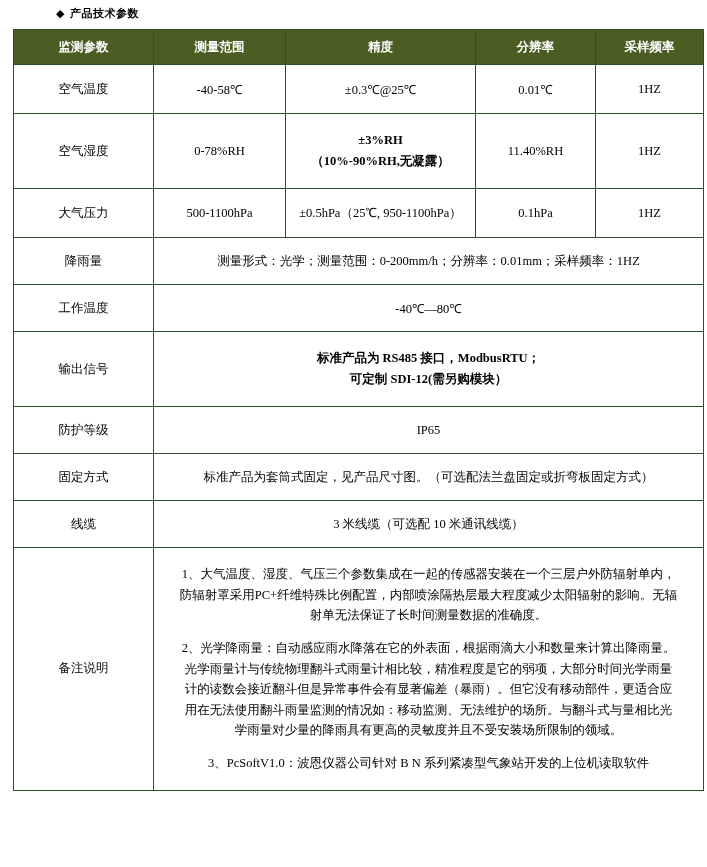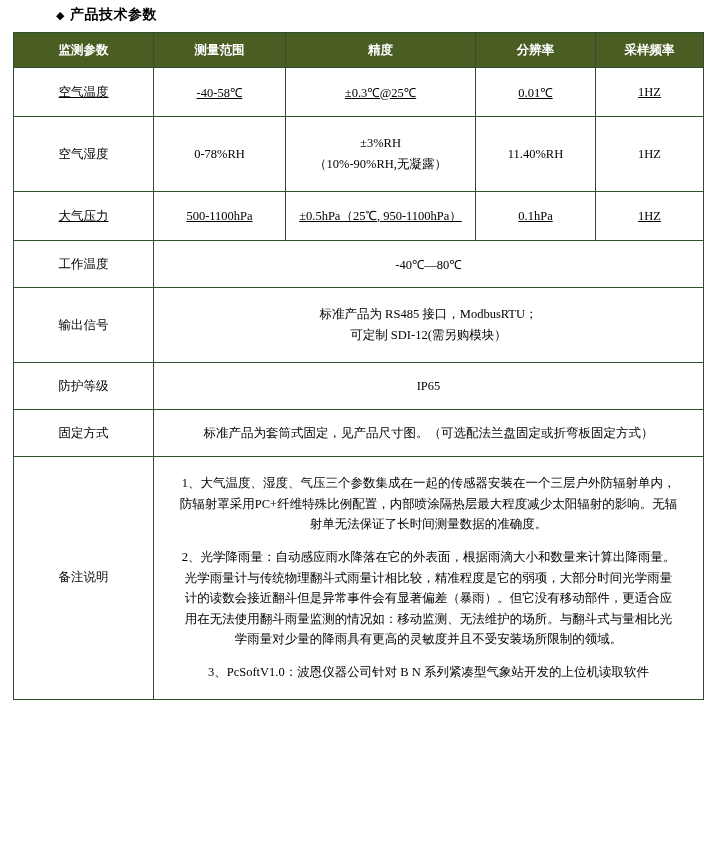--- a/index.html
+++ b/index.html
@@ -27,21 +27,21 @@
   }
   .bullet-mark {
     width: 14px;
     font-size: 11px;
     line-height: 1;
     color: #000;
   }
   .heading-text {
     font-family: Liberation Mono, monospace;
     font-weight: bold;
-    font-size: 14px;
+    font-size: 11px;
     letter-spacing: 0.5px;
   }
   table.spec {
     border-collapse: collapse;
     width: 690px;
     margin: 2px 0 0 5px;
     table-layout: fixed;
   }
   table.spec td, table.spec th {
     border: 1px solid #2f4f2f;
@@ -56,24 +56,24 @@
     color: #ffffff;
     font-weight: bold;
     font-size: 13px;
     height: 26px;
     font-family: "Liberation Sans", sans-serif;
   }
   td.param {
     font-weight: normal;
     font-size: 13px;
   }
-  .r-h44 td { height: 40px; text-decoration: underline; }
+  .r-h44 td { height: 40px; }
   .r-h70 td { height: 66px; }
   .r-h44b td { height: 38px; }
-  .two-line span { display: block; line-height: 1.7; }
+  .two-line span { display: block; line-height: 1.7; font-weight: bold; }
   td.note {
     text-align: left;
     padding: 6px 8px;
     line-height: 1.65;
     font-size: 12.5px;
     vertical-align: top;
   }
   td.note p { margin: 12px; }
 </style>
 </head>
@@ -123,38 +123,46 @@
       </tr>
       <tr class="r-h44">
         <td class="param">大气压力</td>
         <td>500-1100hPa</td>
         <td>±0.5hPa（25℃, 950-1100hPa）</td>
         <td>0.1hPa</td>
         <td>1HZ</td>
       </tr>
 
       <tr class="r-h44b">
+        <td class="param">降雨量</td>
+        <td colspan="4">测量形式：光学；测量范围：0-200mm/h；分辨率：0.01mm；采样频率：1HZ</td>
+      </tr>
+      <tr class="r-h44b">
         <td class="param">工作温度</td>
         <td colspan="4">-40℃—80℃</td>
       </tr>
       <tr class="r-h70">
         <td class="param">输出信号</td>
         <td colspan="4" class="two-line">
           <span>标准产品为 RS485 接口，ModbusRTU；</span>
           <span>可定制 SDI-12(需另购模块）</span>
         </td>
       </tr>
       <tr class="r-h44b">
         <td class="param">防护等级</td>
         <td colspan="4">IP65</td>
       </tr>
       <tr class="r-h44b">
         <td class="param">固定方式</td>
         <td colspan="4">标准产品为套筒式固定，见产品尺寸图。（可选配法兰盘固定或折弯板固定方式）</td>
       </tr>
+      <tr class="r-h44b">
+        <td class="param">线缆</td>
+        <td colspan="4">3 米线缆（可选配 10 米通讯线缆）</td>
+      </tr>
 
       <tr>
         <td class="param">备注说明</td>
         <td colspan="4" class="note">
           <p>1、大气温度、湿度、气压三个参数集成在一起的传感器安装在一个三层户外防辐射单内，防辐射罩采用PC+纤维特殊比例配置，内部喷涂隔热层最大程度减少太阳辐射的影响。无辐射单无法保证了长时间测量数据的准确度。</p>
           <p>2、光学降雨量：自动感应雨水降落在它的外表面，根据雨滴大小和数量来计算出降雨量。光学雨量计与传统物理翻斗式雨量计相比较，精准程度是它的弱项，大部分时间光学雨量计的读数会接近翻斗但是异常事件会有显著偏差（暴雨）。但它没有移动部件，更适合应用在无法使用翻斗雨量监测的情况如：移动监测、无法维护的场所。与翻斗式与量相比光学雨量对少量的降雨具有更高的灵敏度并且不受安装场所限制的领域。</p>
           <p>3、PcSoftV1.0：波恩仪器公司针对 B N 系列紧凑型气象站开发的上位机读取软件</p>
         </td>
       </tr>
     </tbody>

